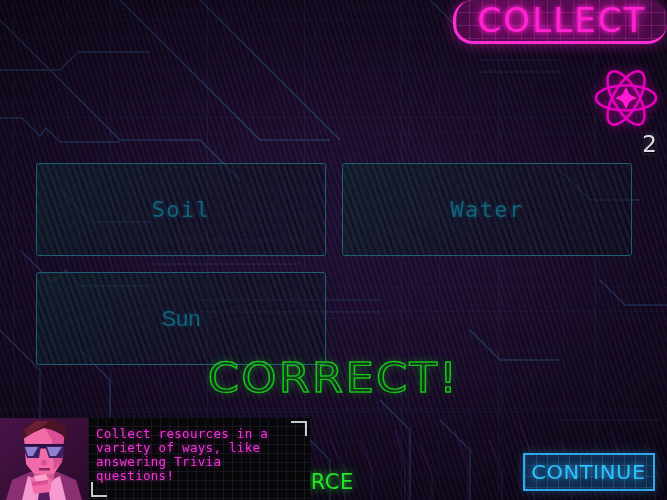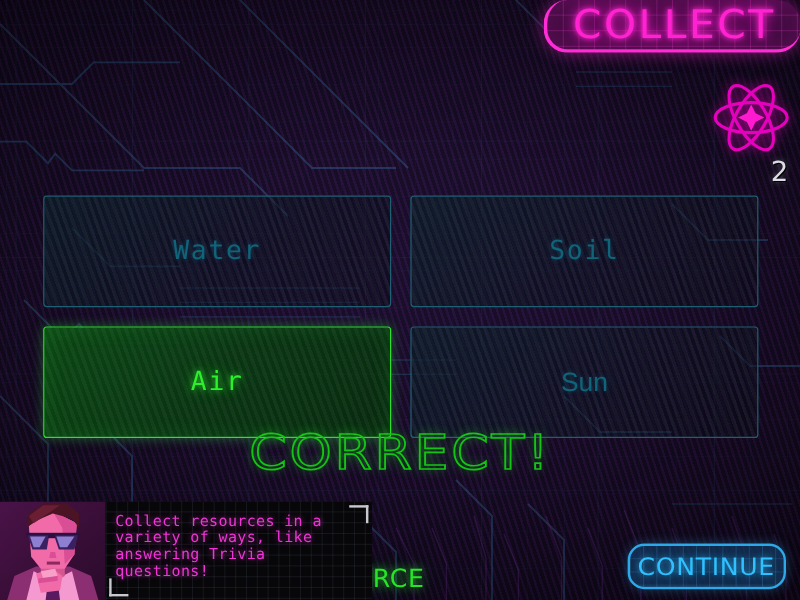--- a/index.html
+++ b/index.html
@@ -264,21 +264,21 @@
 
   
   .continue-btn {
     position: absolute;
     left: 523px;
     top: 453px;
     width: 132px;
     height: 38px;
     box-sizing: border-box;
     border: 2px solid #2fa9e8;
-    border-radius: 14px;
+    border-radius: 0;
     background-color: rgba(18,48,86,.72);
     background-image:
       linear-gradient(90deg, rgba(70,150,210,.25) 1px, transparent 1px),
       linear-gradient(0deg,  rgba(70,150,210,.20) 1px, transparent 1px);
     background-size: 11px 11px, 11px 11px;
     box-shadow: 0 0 10px rgba(47,169,232,.35), inset 0 0 14px rgba(47,169,232,.12);
     display: flex;
     align-items: center;
     justify-content: center;
     cursor: pointer;
@@ -358,29 +358,25 @@
         <ellipse cx="35" cy="36" rx="30" ry="12.5" transform="rotate(120 35 36)"></ellipse>
       </g>
       <path d="M35 25 L38.6 32.4 L46 36 L38.6 39.6 L35 47 L31.4 39.6 L24 36 L31.4 32.4 Z" fill="#ff1ad0"></path>
     </svg>
     <span class="resource-count">2</span>
   </div>
 
   <div class="answers">
     <div class="answer dim">
       <div class="sheen"></div>
-      <span class="label">Water</span>
+      <span class="label">Soil</span>
     </div>
     <div class="answer dim">
       <div class="sheen"></div>
-      <span class="label">Soil</span>
-    </div>
-    <div class="answer correct">
-      <div class="sheen"></div>
-      <span class="label">Air</span>
+      <span class="label">Water</span>
     </div>
     <div class="answer dim sans">
       <div class="sheen"></div>
       <span class="label">Sun</span>
     </div>
   </div>
 
   <div class="verdict">CORRECT!</div>
 
   <div class="reward">+1 RESOURCE</div>

